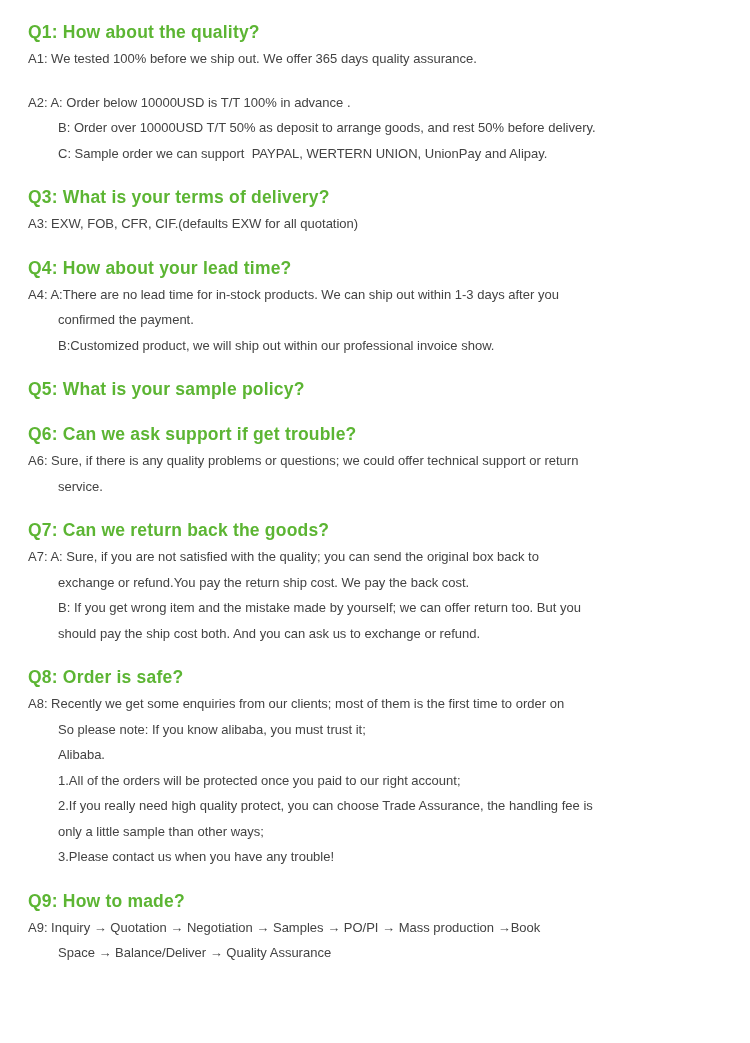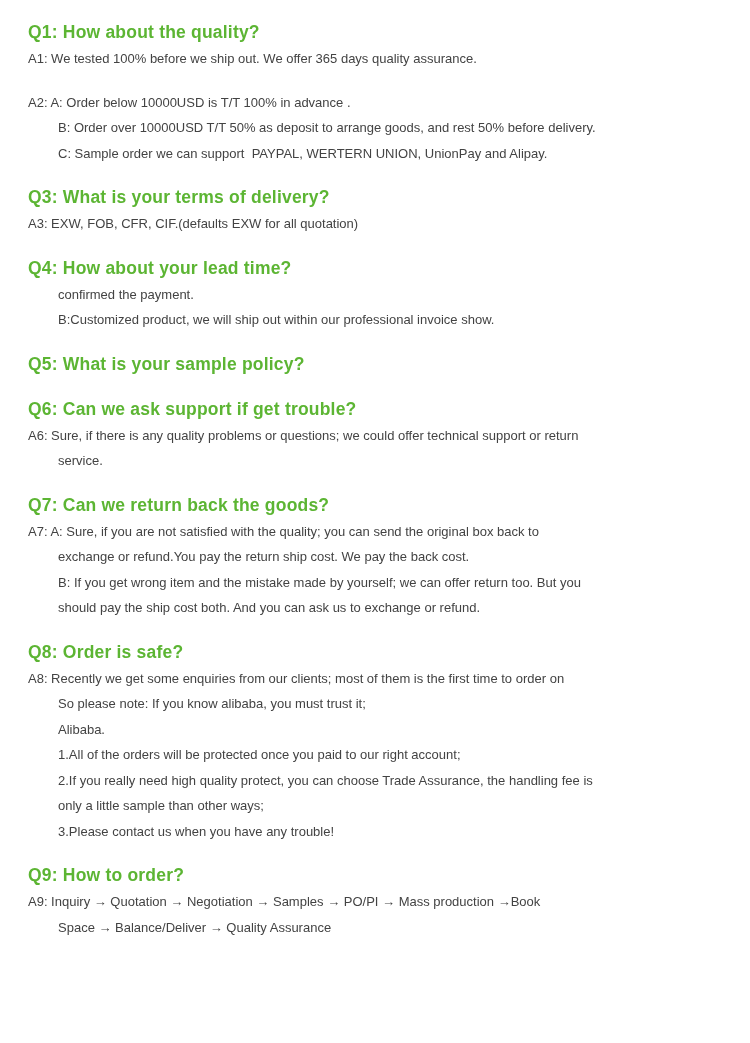--- a/index.html
+++ b/index.html
@@ -48,20 +48,21 @@
       <div class="answer-line">A2: A: Order below 10000USD is T/T 100% in advance .</div>
       <div class="answer-line indent">B: Order over 10000USD T/T 50% as deposit to arrange goods, and rest 50% before delivery.</div>
       <div class="answer-line indent">C: Sample order we can support  PAYPAL, WERTERN UNION, UnionPay and Alipay.</div>
     </section>
     <section class="faq-section">
       <h2 class="q-heading">Q3: What is your terms of delivery?</h2>
       <div class="answer-line">A3: EXW, FOB, CFR, CIF.(defaults EXW for all quotation)</div>
     </section>
     <section class="faq-section">
       <h2 class="q-heading">Q4: How about your lead time?</h2>
+      <div class="answer-line">A4: A:There are no lead time for in-stock products. We can ship out within 1-3 days after you</div>
       <div class="answer-line indent">confirmed the payment.</div>
       <div class="answer-line indent">B:Customized product, we will ship out within our professional invoice show.</div>
     </section>
     <section class="faq-section">
       <h2 class="q-heading">Q5: What is your sample policy?</h2>
     </section>
     <section class="faq-section">
       <h2 class="q-heading">Q6: Can we ask support if get trouble?</h2>
       <div class="answer-line">A6: Sure, if there is any quality problems or questions; we could offer technical support or return</div>
       <div class="answer-line indent">service.</div>
@@ -77,17 +78,17 @@
       <h2 class="q-heading">Q8: Order is safe?</h2>
       <div class="answer-line">A8: Recently we get some enquiries from our clients; most of them is the first time to order on</div>
       <div class="answer-line indent">So please note: If you know alibaba, you must trust it;</div>
       <div class="answer-line indent">Alibaba.</div>
       <div class="answer-line indent">1.All of the orders will be protected once you paid to our right account;</div>
       <div class="answer-line indent">2.If you really need high quality protect, you can choose Trade Assurance, the handling fee is</div>
       <div class="answer-line indent">only a little sample than other ways;</div>
       <div class="answer-line indent">3.Please contact us when you have any trouble!</div>
     </section>
     <section class="faq-section">
-      <h2 class="q-heading">Q9: How to order?</h2>
+      <h2 class="q-heading">Q9: How to made?</h2>
       <div class="answer-line">A9: Inquiry → Quotation → Negotiation → Samples → PO/PI → Mass production →Book</div>
       <div class="answer-line indent">Space → Balance/Deliver → Quality Assurance</div>
     </section>
   </main>
 
 </body></html>

